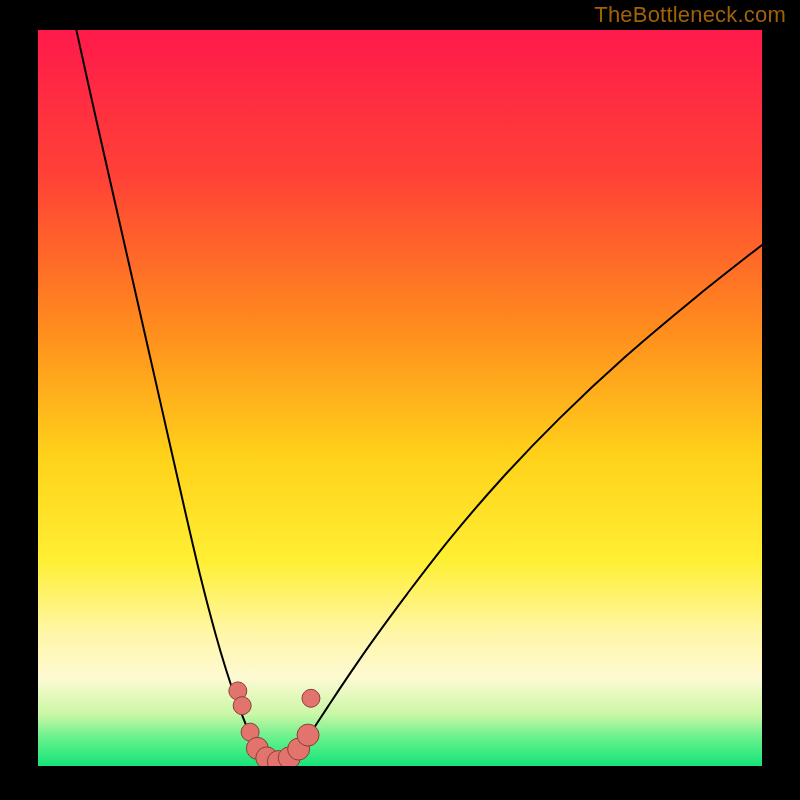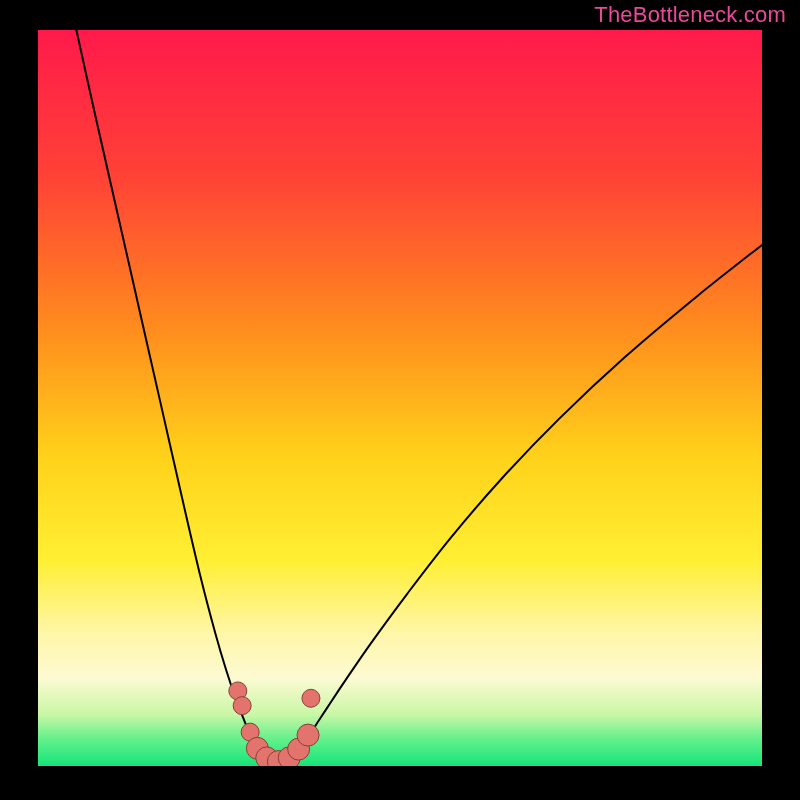--- a/index.html
+++ b/index.html
@@ -26,21 +26,21 @@
     position: absolute;
     left: 0;
     top: 0;
   }
   .watermark {
     position: absolute;
     top: 2px;
     right: 14px;
     font-family: Arial, Helvetica, sans-serif;
     font-size: 22px;
-    color: #ec4899;
+    color: #a16207;
     letter-spacing: 0.2px;
     user-select: none;
   }
 </style>
 </head>
 <body>
 
 <div class="frame">
   <div class="plot-area" id="plot-area" style="left: 38px; top: 30px; width: 724px; height: 736px;">
     <svg class="plot-svg" id="plot-svg" width="724" height="736" viewBox="0 0 724 736">

